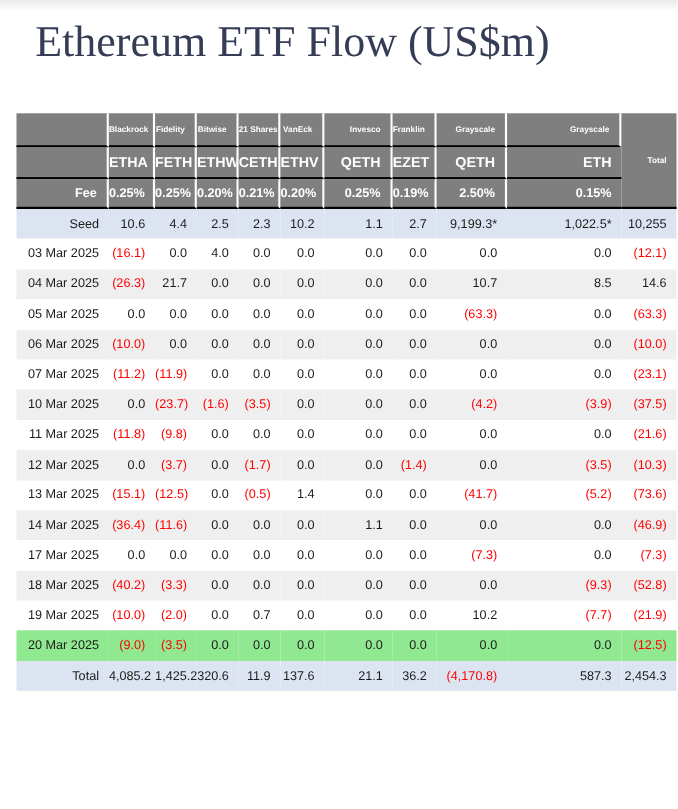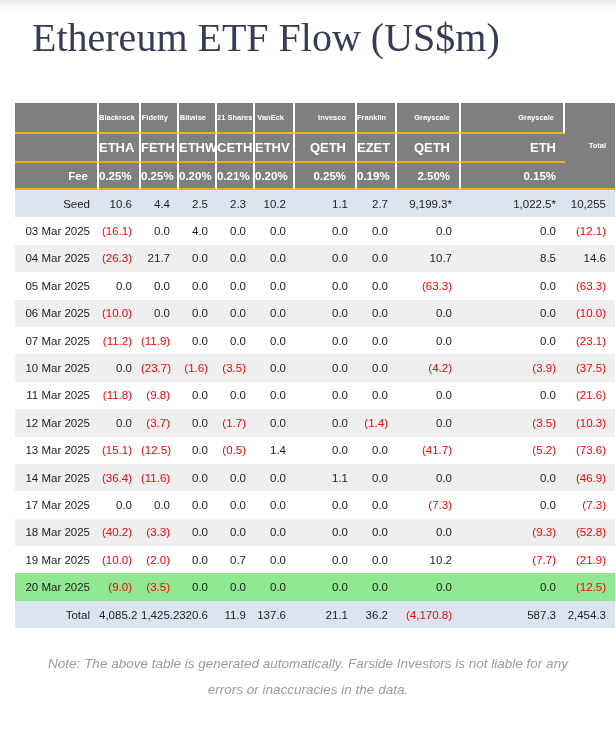--- a/index.html
+++ b/index.html
@@ -15,21 +15,21 @@
     font-size:40px;color:#353c55;letter-spacing:0px;white-space:nowrap;text-align:right;
   }
   table.tbl{
     position:absolute;left:15px;top:103px;width:600px;
     border-collapse:separate;border-spacing:0;table-layout:fixed;
   }
   table.tbl td{overflow:hidden;white-space:nowrap;box-sizing:border-box;
     text-align:right;padding:0 9px 0 0;vertical-align:middle;}
   
   thead td{background:#7f7f7f;color:#ffffff;
-    border-right:2px solid #ffffff;border-bottom:2px solid #eab308;}
+    border-right:2px solid #ffffff;border-bottom:2px solid #000000;}
   thead tr td:last-child{border-right:none;}
   tr.hr1 td{height:31px;font-size:7.5px;font-weight:bold;}
   tr.hr2 td{height:29px;font-size:13px;font-weight:bold;text-align:right;}
   tr.hr3 td{height:27px;font-size:11.5px;font-weight:bold;}
   td.total-hd{font-size:13.5px;font-weight:bold;vertical-align:top;padding-top:9px;}
   thead td.lbl{font-size:11.5px;font-weight:bold;padding-left:23px;}
   
   tbody td{height:27.4px;font-size:11.5px;color:#1c1c1c;}
   td.lbl{text-align:left;padding:0 0 0 6px;}
   .neg{color:#ff0000;}
@@ -308,14 +308,13 @@
         <td>21.1</td>
         <td>36.2</td>
         <td class="neg">(4,170.8)</td>
         <td>587.3</td>
         <td>2,454.3</td>
       </tr>
     </tbody>
 </table>
 
 <div class="footer">
-  <div class="note">Note: The above table is generated automatically. Farside Investors is not liable for any errors or inaccuracies in the data.</div>
 </div>
 
 </body></html>

